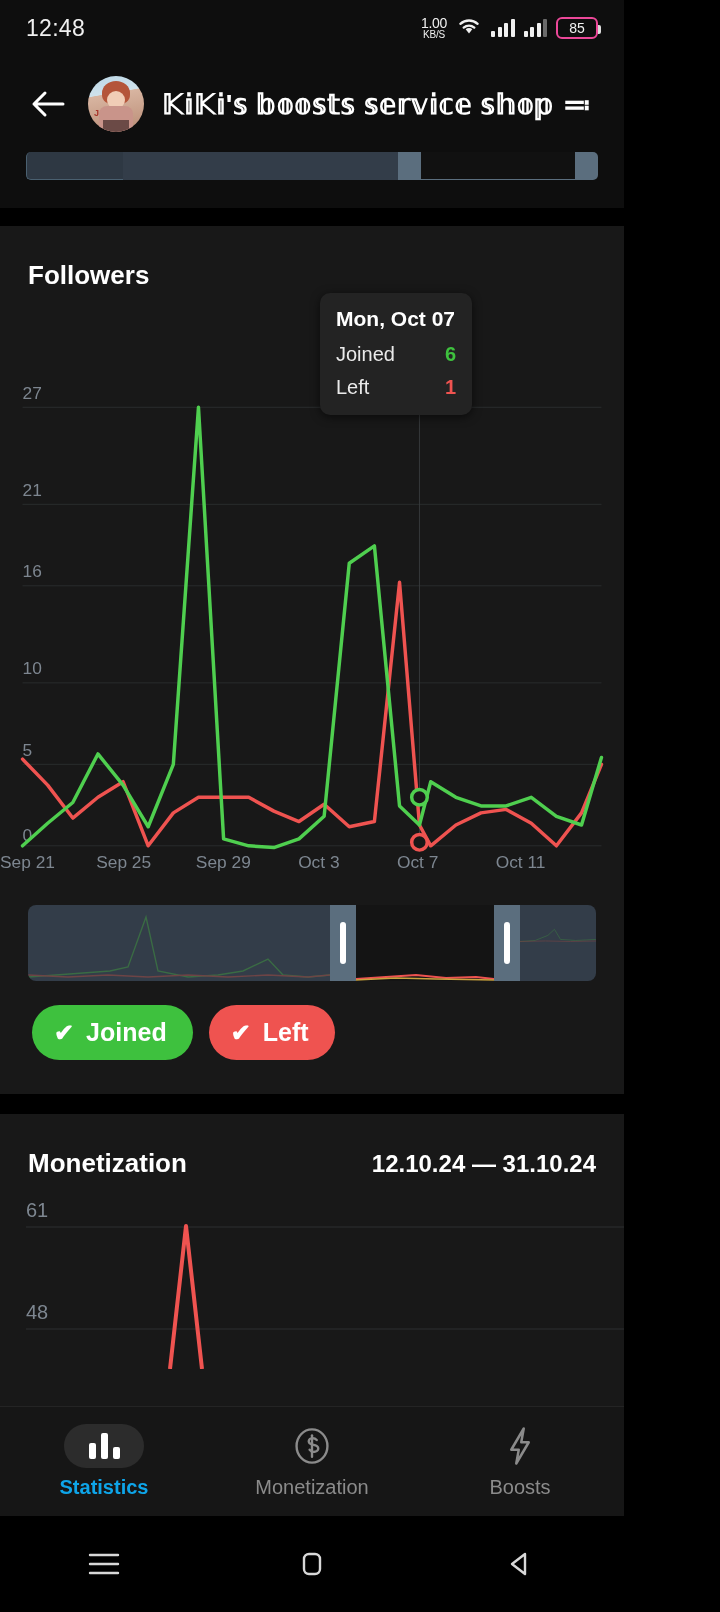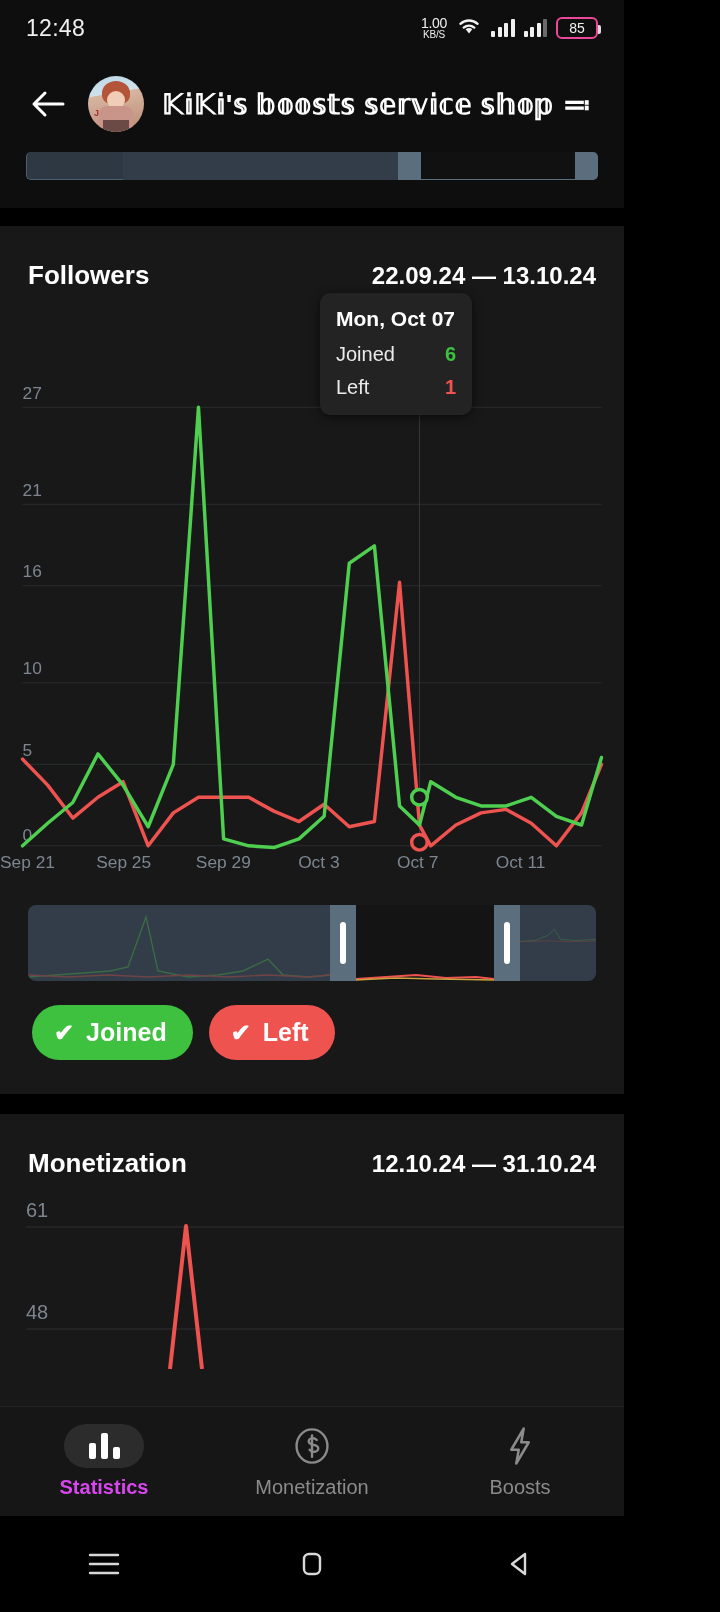--- a/index.html
+++ b/index.html
@@ -112,21 +112,21 @@
 
   
   .bottomnav {
     height:110px; background:#161616; display:flex; align-items:center;
     border-top:1px solid #242424;
   }
   .navitem { flex:1; display:flex; flex-direction:column; align-items:center; gap:8px; }
   .navicon { width:80px; height:44px; display:flex; align-items:center; justify-content:center; border-radius:22px; }
   .navicon.active { background:#2c2c2c; }
   .navlabel { font-size:20px; }
-  .navlabel.active { color:#d946ef; font-weight:bold; }
+  .navlabel.active { color:#0ea5e9; font-weight:bold; }
   .navlabel.inactive { color:#8b8b8b; }
   .bars { display:flex; align-items:flex-end; gap:5px; height:26px; }
   .bars i { width:7px; background:#fff; border-radius:2px; display:block; }
   .bars i:nth-child(1){height:16px} .bars i:nth-child(2){height:26px} .bars i:nth-child(3){height:12px}
 
   
   .sysnav { height:96px; background:#000; display:flex; align-items:center; }
   .sysnav > div { flex:1; display:flex; align-items:center; justify-content:center; }
 </style>
 </head>
@@ -190,21 +190,20 @@
       <div class="gap"></div>
       <div class="handle-b"></div>
     </div>
   </div>
 
   <div class="black-gap" style="height:18px"></div>
 
   <div class="card">
     <div class="card-head">
       <div class="card-title">Followers</div>
-      <div class="card-range">22.09.24 — 13.10.24</div>
     </div>
 
     <div class="chartbox">
       <svg viewBox="0 0 720 600" width="720" height="600">
 
         <line class="gridline" x1="26" y1="88" x2="694" y2="88"></line>
         <line class="gridline" x1="26" y1="200" x2="694" y2="200"></line>
         <line class="gridline" x1="26" y1="294" x2="694" y2="294"></line>
         <line class="gridline" x1="26" y1="406" x2="694" y2="406"></line>
         <line class="gridline" x1="26" y1="500" x2="694" y2="500"></line>

